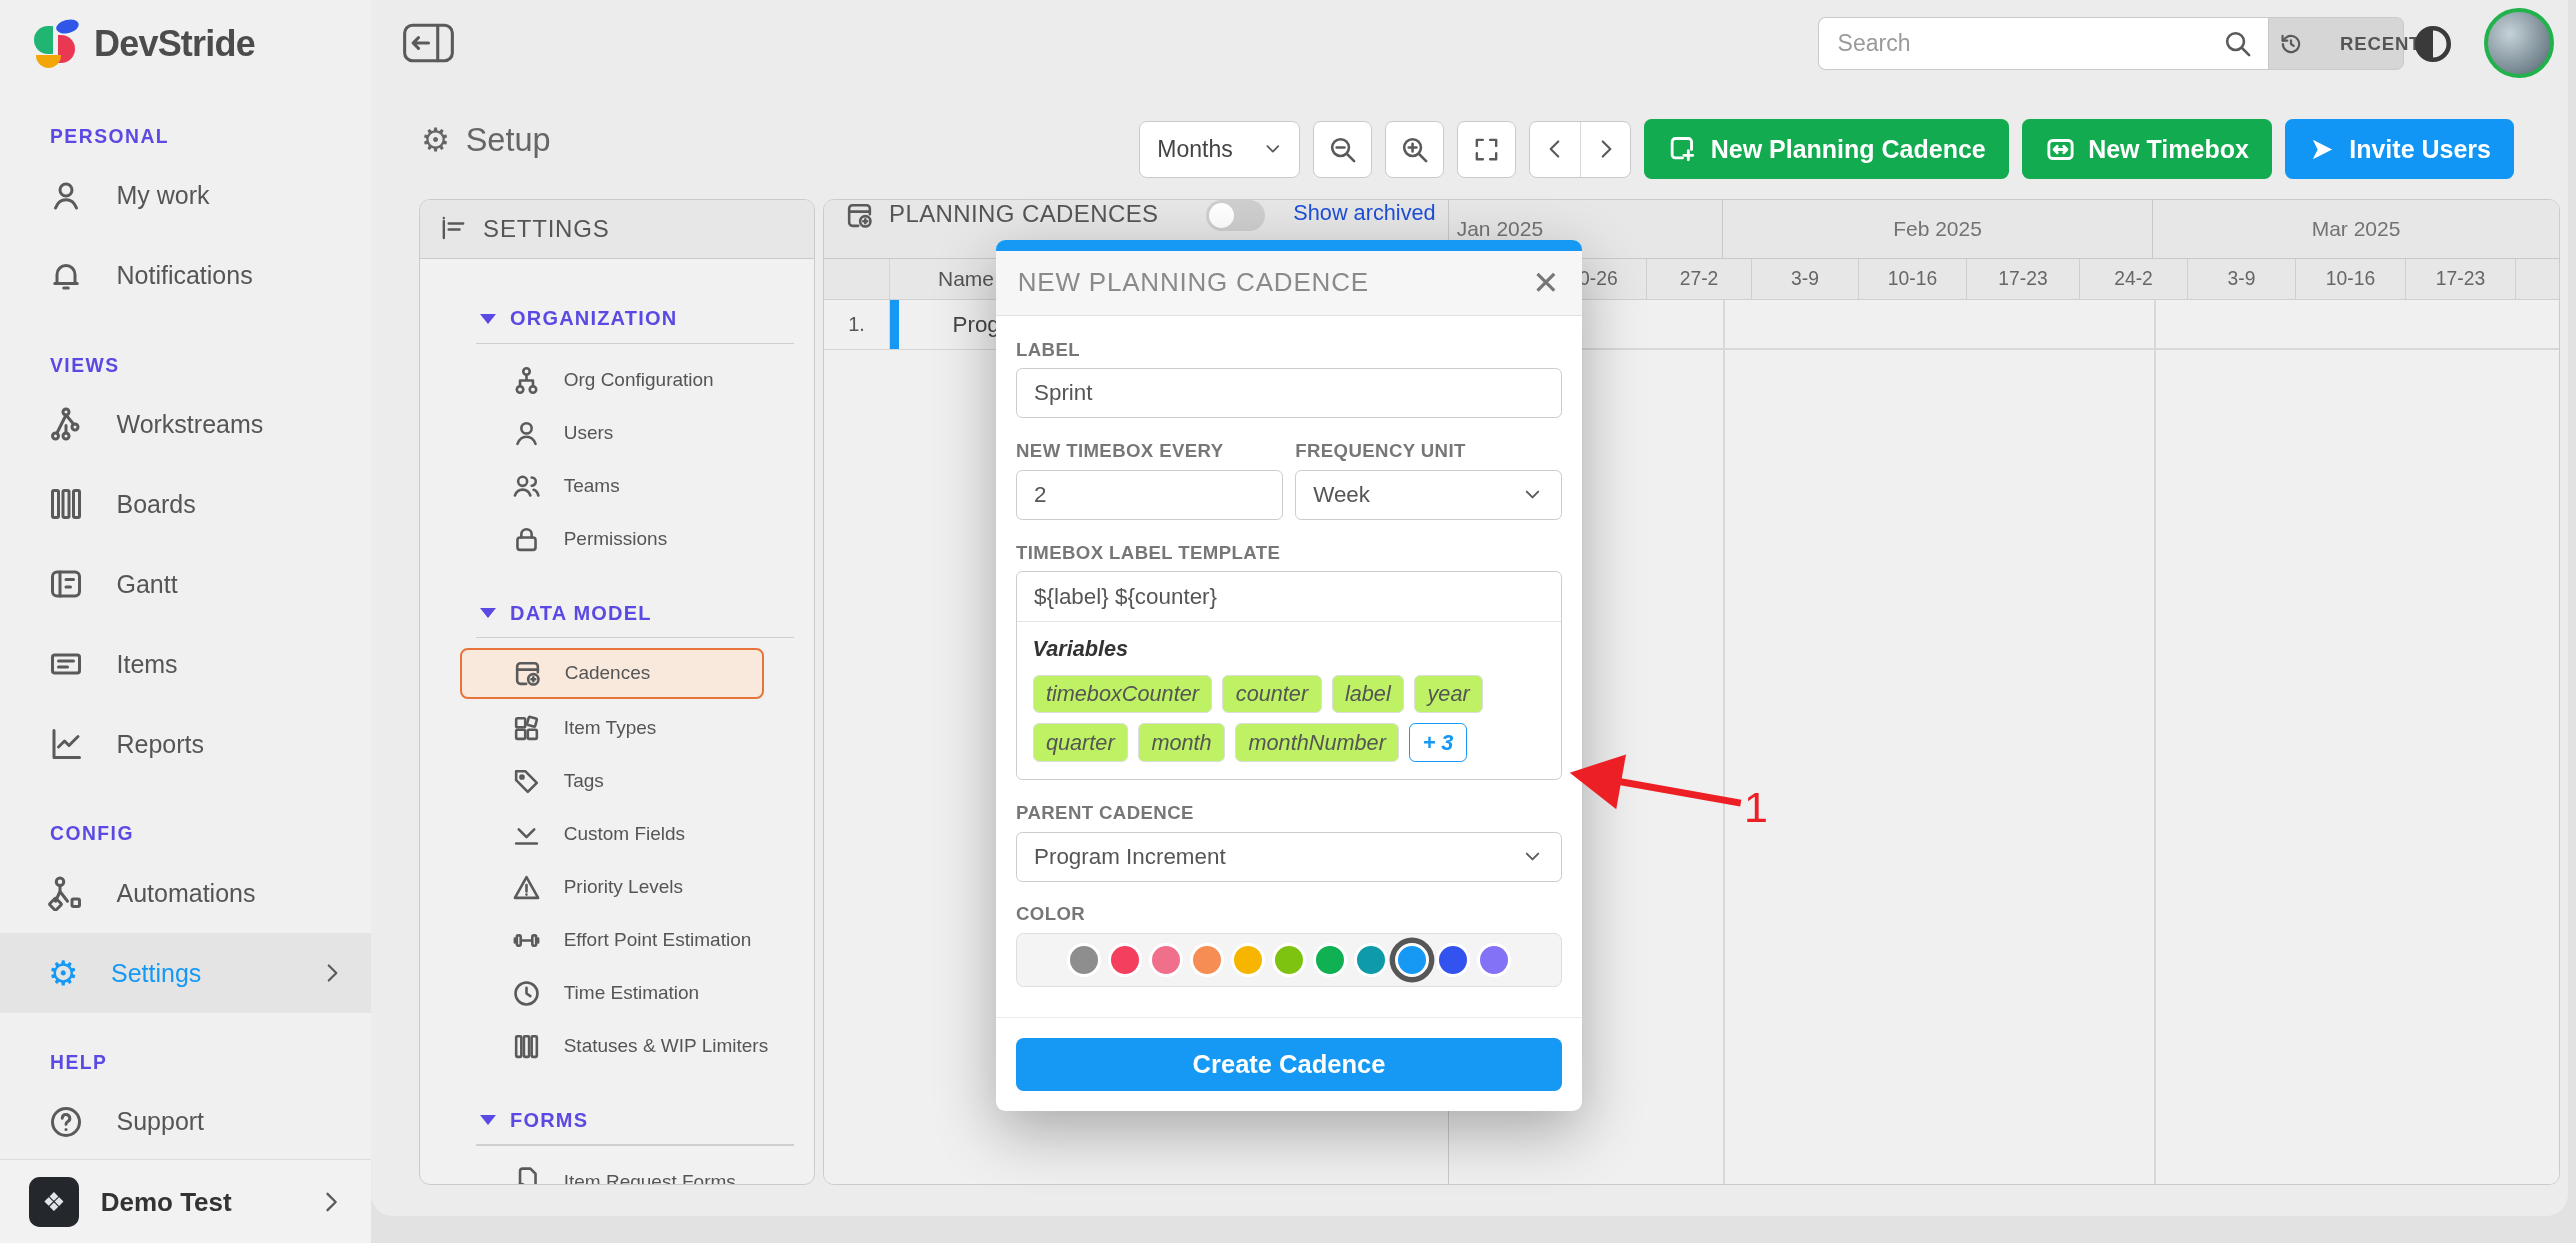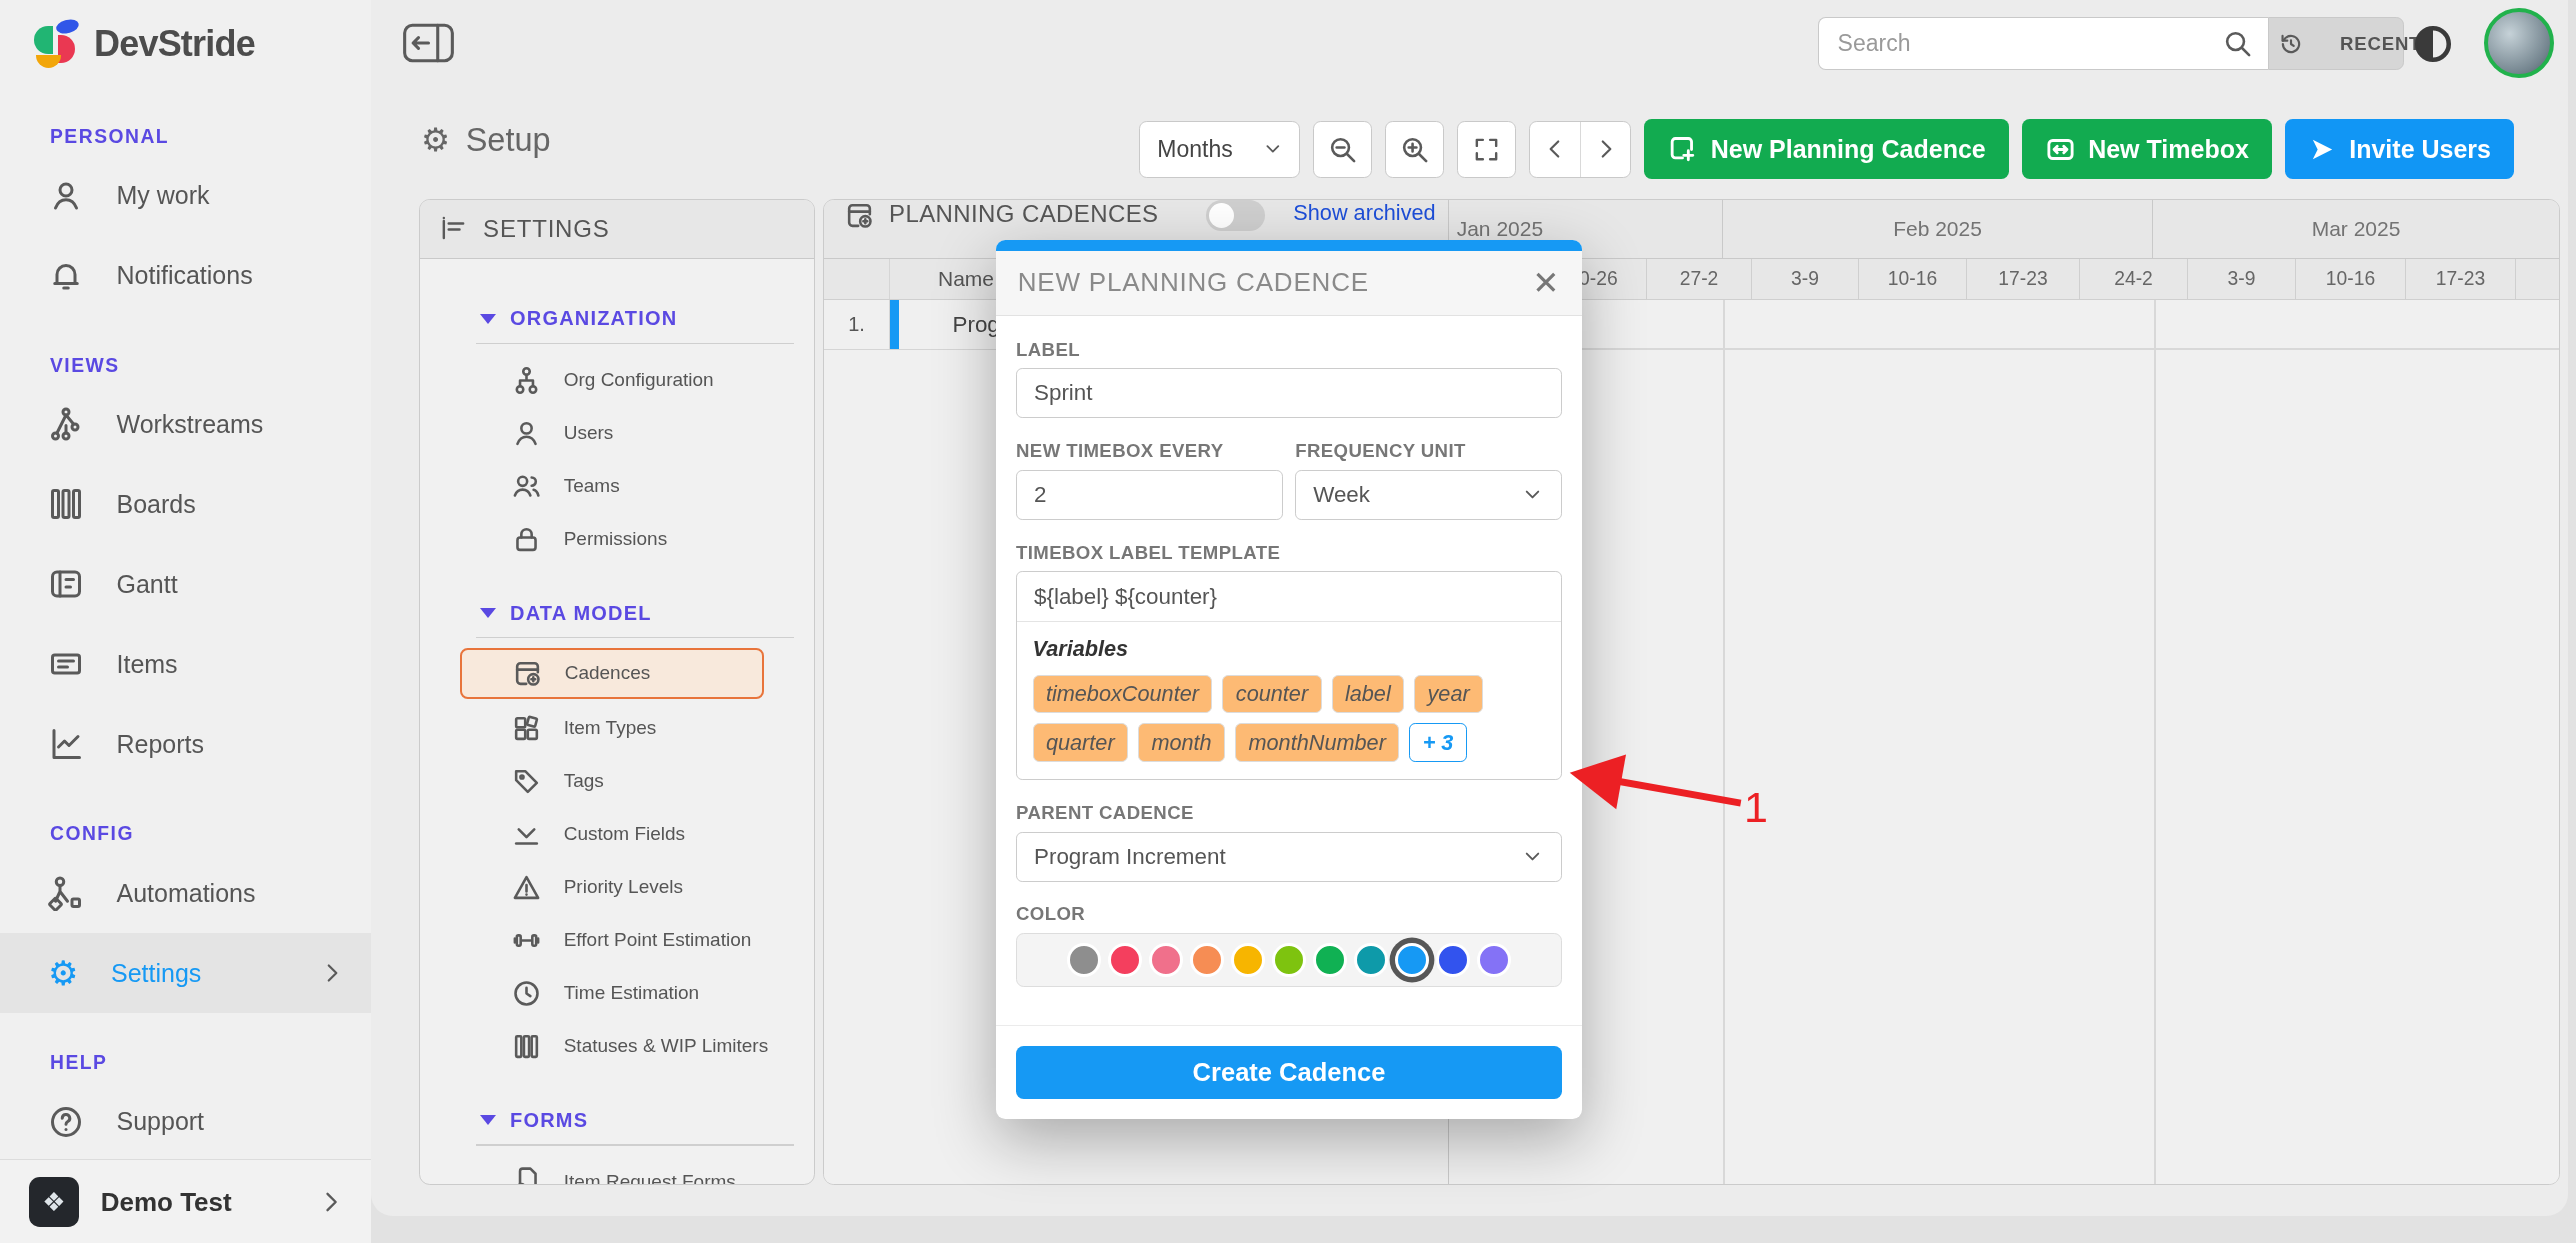--- a/index.html
+++ b/index.html
@@ -151,26 +151,26 @@
   .f-select { cursor: pointer; }
   .f-select svg { margin-left: auto; }
   .f-row { display: flex; gap: 12.4px; }
   .f-col { width: 267px; }
   .tpl-box { border: 1.5px solid #ccc; border-radius: 6.2px; overflow: hidden; }
   .tpl-input { height: 50px; display: flex; align-items: center; padding: 0 17px; border-bottom: 1.5px solid #e4e4e4; }
   .tpl-input input { border: none; outline: none; width: 100%; font-size: 22.4px; font-family: inherit; color: #555; }
   .tpl-vars { padding: 14px 15.5px 17px; font-style: italic; }
   .vars-title { font-size: 21.7px; font-weight: bold; color: #333; margin-bottom: 12.4px; }
   .chips { display: flex; flex-wrap: wrap; gap: 10px; }
-  .chip { padding: 5.4px 12.4px; background: #fdba74; border: 1.5px solid #dcdcdc; border-radius: 6.2px; font-size: 21.7px; color: #555; cursor: pointer; }
+  .chip { padding: 5.4px 12.4px; background: #bef264; border: 1.5px solid #dcdcdc; border-radius: 6.2px; font-size: 21.7px; color: #555; cursor: pointer; }
   .chip.more { background: #fff; border-color: #1699f4; color: #1699f4; font-weight: bold; cursor: pointer; }
   .color-box { height: 54px; background: #f4f4f4; border: 1.5px solid #ddd; border-radius: 7.7px; display: flex; align-items: center; justify-content: center; gap: 7px; }
   .sw { width: 34px; height: 34px; border-radius: 50%; border: 3.1px solid #fff; cursor: pointer; }
   .sw.selected { box-shadow: 0 0 0 5.4px #575757; }
-  .m-footer { border-top: 1.5px solid #ebebeb; margin-top: 38px; padding: 20px; }
+  .m-footer { border-top: 1.5px solid #ebebeb; margin-top: 30px; padding: 20px; }
   .m-submit { height: 53px; background: #1699f4; border-radius: 7.7px; color: #fff; font-weight: bold; font-size: 25.5px; display: flex; align-items: center; justify-content: center; cursor: pointer; }
 
   
   .annot { position: absolute; left: 1555px; top: 749px; z-index: 60; pointer-events: none; }
   .annot-num { position: absolute; left: 1744px; top: 783px; z-index: 60; font-size: 43px; color: #ec2024; }
 </style>
 </head>
 <body>
 
 <div class="sidebar">

